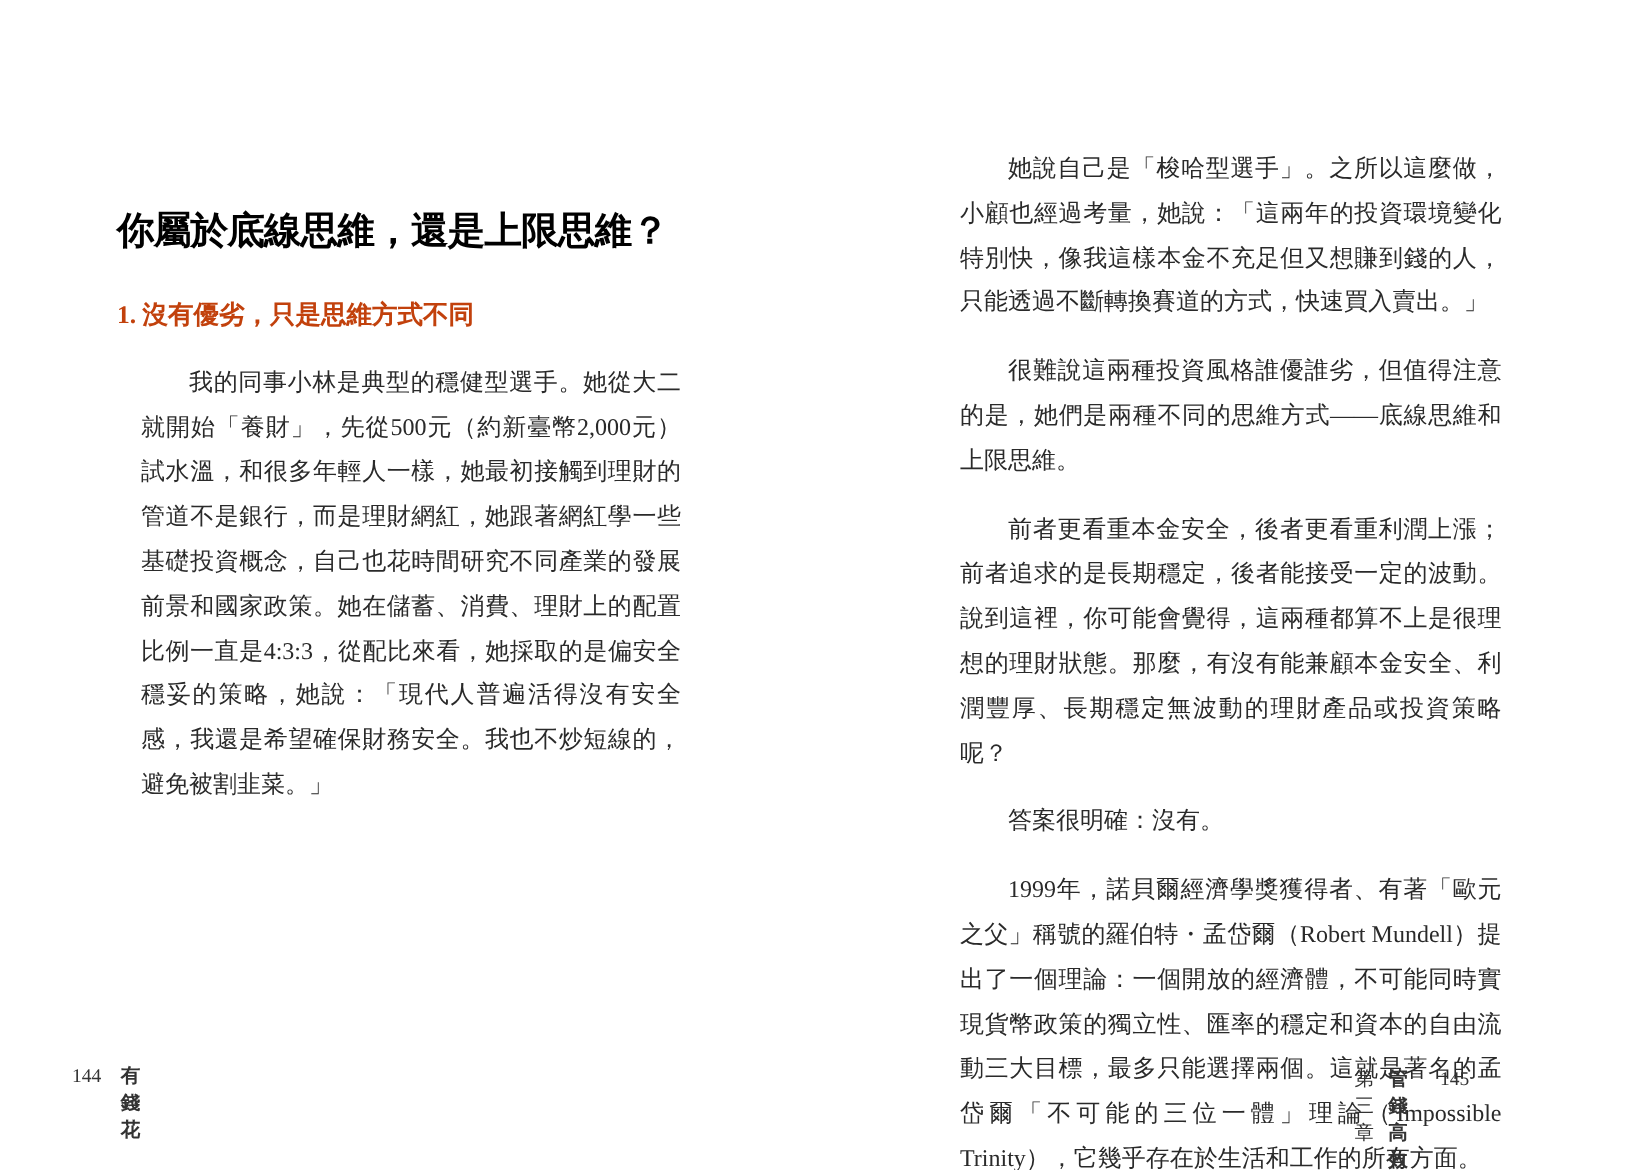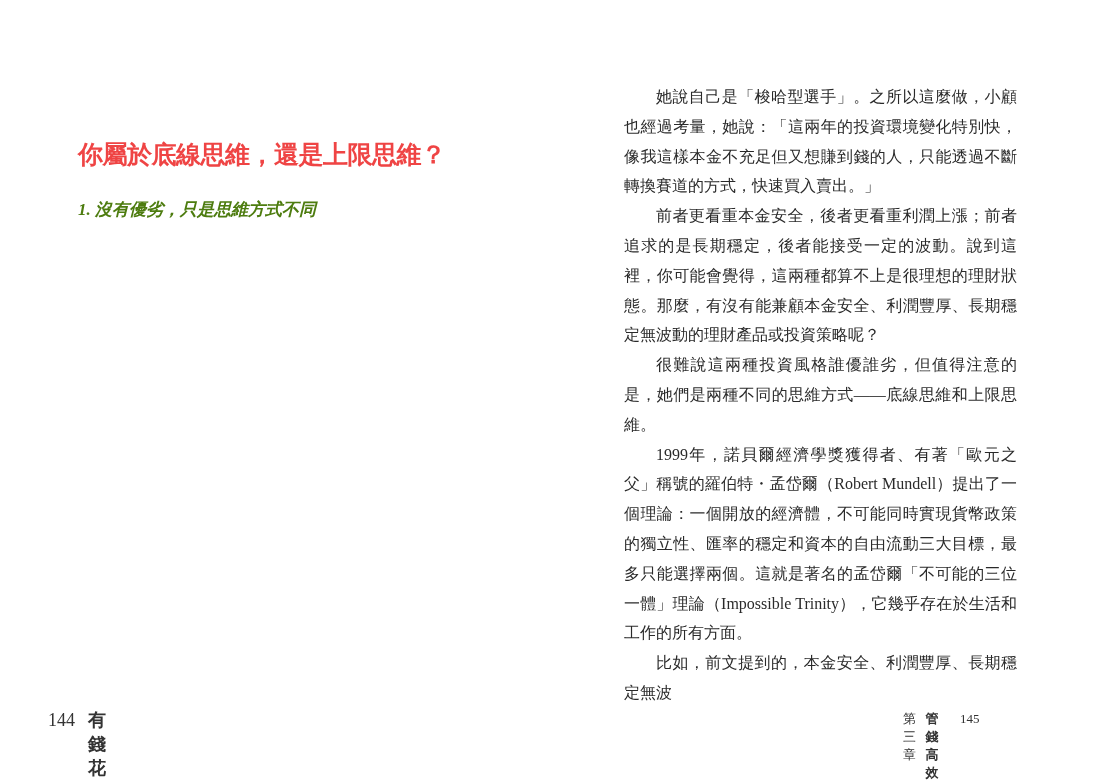--- a/index.html
+++ b/index.html
@@ -32,49 +32,48 @@
     top: 82px;
     width: 393px;
   }
   h1.chapter-title {
     margin: 0;
     font-size: 25px;
     line-height: 34px;
     font-weight: 700;
     letter-spacing: -0.5px;
     white-space: nowrap;
-    color: #ef4444;
+    color: #000000;
   }
   p.body {
-    margin: 0;
+    margin: 16px;
     font-size: 16px;
     line-height: 29.8px;
     text-align: justify;
     text-indent: 2em;
     letter-spacing: 0;
   }
   h2.section-heading {
     margin: 23px 0 0 0;
     font-size: 17px;
     line-height: 29.8px;
     font-weight: 700;
-    color: #4d7c0f;
-    font-style: italic;
+    color: #c2410c;
   }
   .intro { margin-top: 54px; }
   .after-heading { margin-top: 8px; }
   .follow { margin-top: 3px; }
   .rp-first { margin-top: 0; }
   .rp-gap { margin-top: 30px; }
 
   .footer-left {
     position: absolute;
     left: 48px;
     top: 708px;
-    font-size: 18px;
+    font-size: 13px;
     color: #333;
     display: flex;
     align-items: baseline;
     gap: 13px;
   }
   .footer-left .book-title { font-weight: 700; letter-spacing: 1px; font-family: Liberation Mono, monospace; }
   .footer-right {
     position: absolute;
     left: 903px;
     top: 710px;
@@ -96,37 +95,39 @@
 
 <div class="spread">
 
   <section class="page">
     <div class="page-left-content">
       <h1 class="chapter-title">你屬於底線思維，還是上限思維？</h1>
 
 
       <h2 class="section-heading">1. 沒有優劣，只是思維方式不同</h2>
 
+      <p class="body after-heading">我的同事小林是典型的穩健型選手。她從大二就開始「養財」，先從500元（約新臺幣2,000元）試水溫，和很多年輕人一樣，她最初接觸到理財的管道不是銀行，而是理財網紅，她跟著網紅學一些基礎投資概念，自己也花時間研究不同產業的發展前景和國家政策。她在儲蓄、消費、理財上的配置比例一直是4:3:3，從配比來看，她採取的是偏安全穩妥的策略，她說：「現代人普遍活得沒有安全感，我還是希望確保財務安全。我也不炒短線的，避免被割韭菜。」</p>
 
     </div>
 
     <div class="footer-left">
       <span>144</span>
       <span class="book-title">有錢花</span>
     </div>
   </section>
 
   <section class="page">
     <div class="page-right-content">
       <p class="body rp-first">她說自己是「梭哈型選手」。之所以這麼做，小顧也經過考量，她說：「這兩年的投資環境變化特別快，像我這樣本金不充足但又想賺到錢的人，只能透過不斷轉換賽道的方式，快速買入賣出。」</p>
 
+      <p class="body rp-gap">很難說這兩種投資風格誰優誰劣，但值得注意的是，她們是兩種不同的思維方式——底線思維和上限思維。</p>
+
       <p class="body">前者更看重本金安全，後者更看重利潤上漲；前者追求的是長期穩定，後者能接受一定的波動。說到這裡，你可能會覺得，這兩種都算不上是很理想的理財狀態。那麼，有沒有能兼顧本金安全、利潤豐厚、長期穩定無波動的理財產品或投資策略呢？</p>
 
-      <p class="body rp-gap">很難說這兩種投資風格誰優誰劣，但值得注意的是，她們是兩種不同的思維方式——底線思維和上限思維。</p>
-
+      <p class="body">答案很明確：沒有。</p>
 
       <p class="body">1999年，諾貝爾經濟學獎獲得者、有著「歐元之父」稱號的羅伯特・孟岱爾（Robert Mundell）提出了一個理論：一個開放的經濟體，不可能同時實現貨幣政策的獨立性、匯率的穩定和資本的自由流動三大目標，最多只能選擇兩個。這就是著名的孟岱爾「不可能的三位一體」理論（Impossible Trinity），它幾乎存在於生活和工作的所有方面。</p>
 
       <p class="body">比如，前文提到的，本金安全、利潤豐厚、長期穩定無波</p>
     </div>
 
     <div class="footer-right">
       <span class="chapter-label">第三章</span>
       <span class="chapter-name">管錢高效率</span>
       <span class="page-num">145</span>

